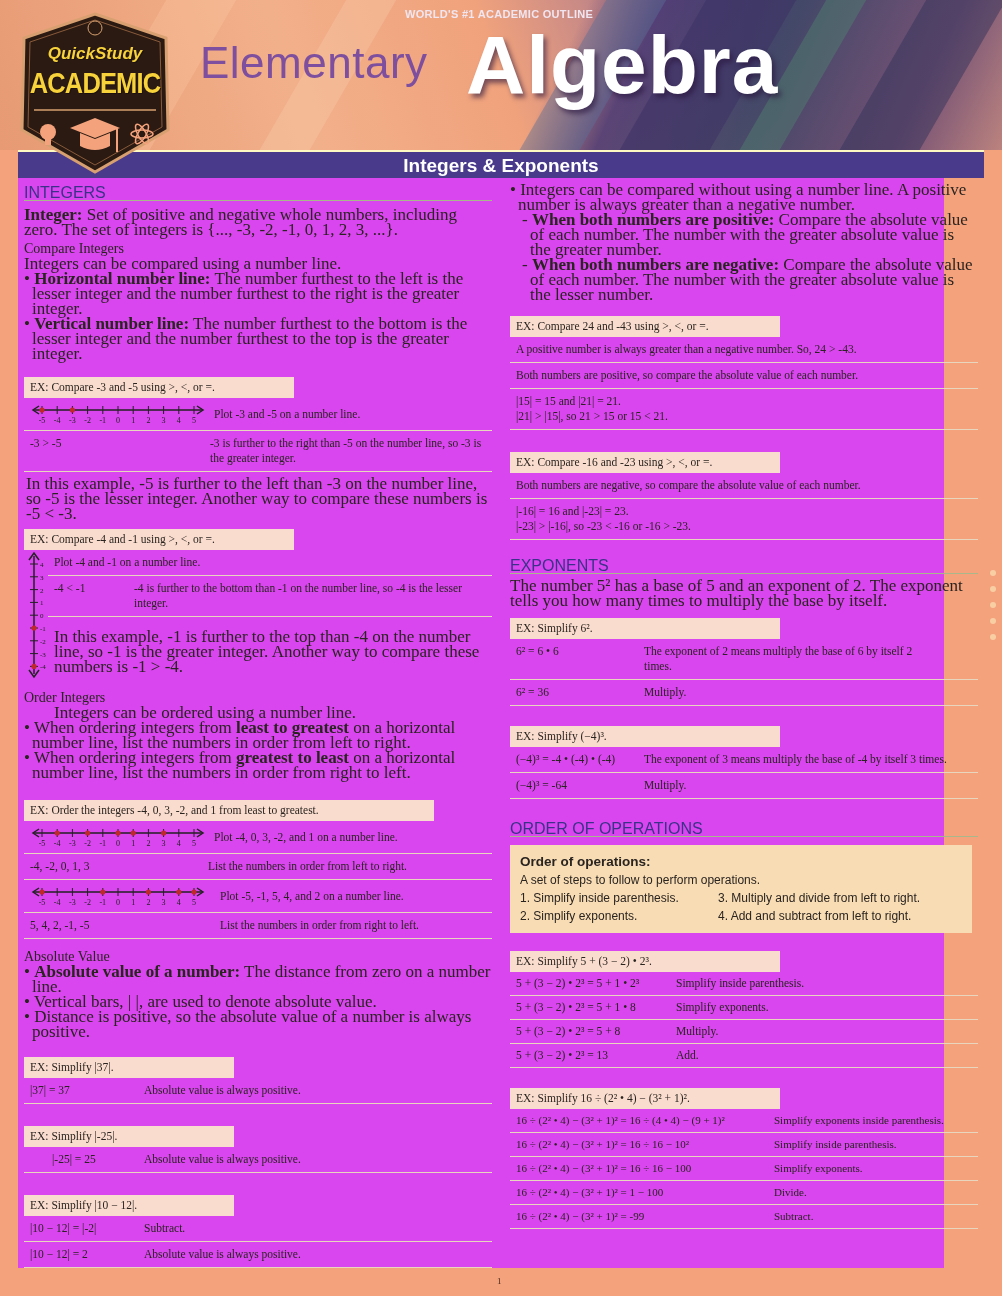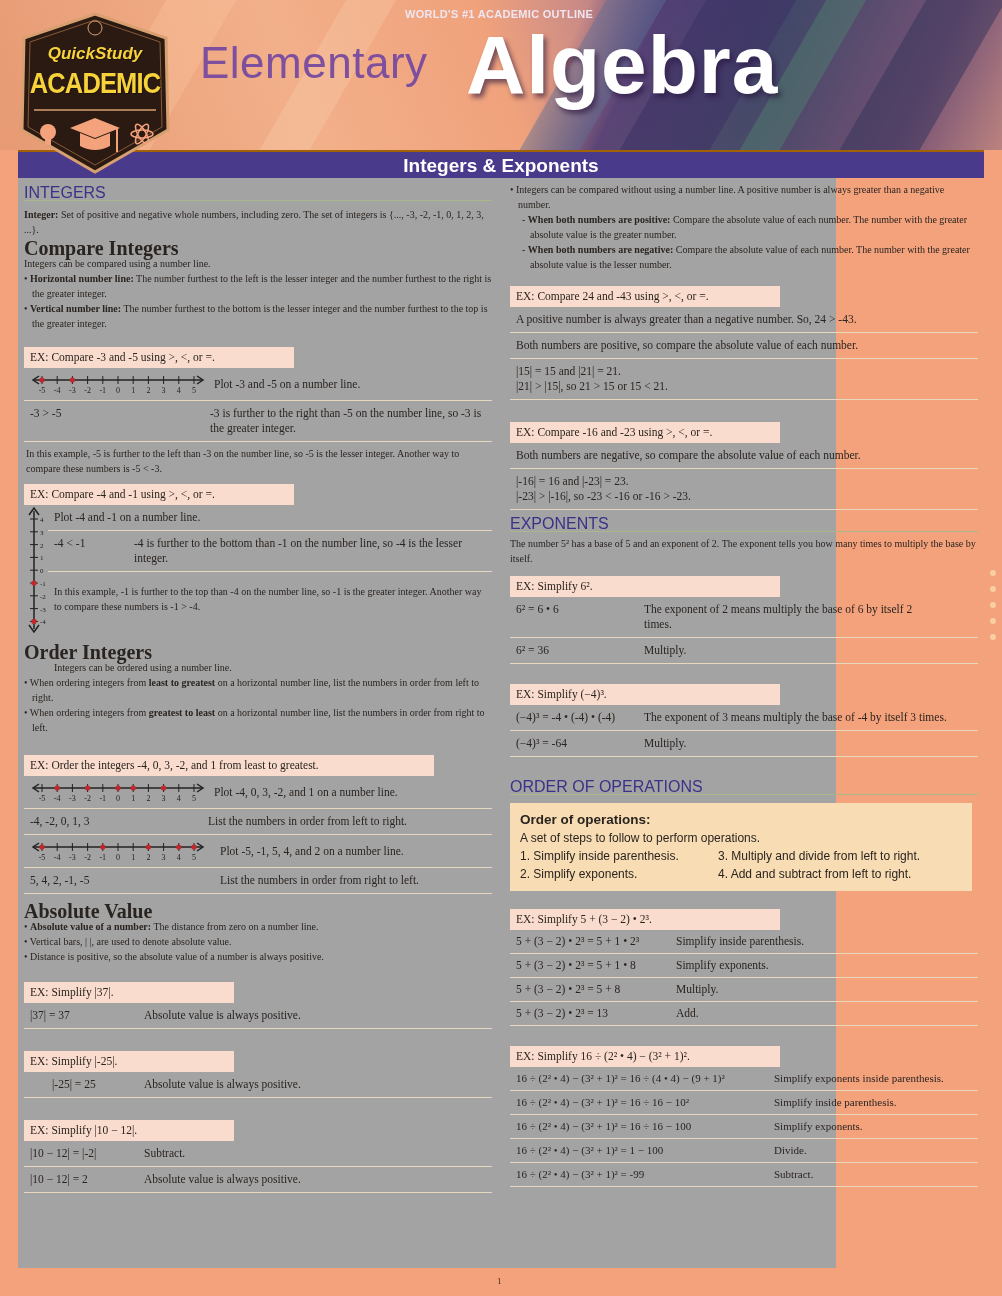--- a/index.html
+++ b/index.html
@@ -44,38 +44,38 @@
   }
   .logo .brand2 {
     position: absolute; left: 0; width: 158px; top: 54px; text-align: center;
     font-family: "Liberation Sans", sans-serif; font-weight: bold;
     font-size: 30px; color: #f7d23a; letter-spacing: -1px; text-shadow: 1px 1px 0 #1e120c;
     transform: scaleX(0.85);
   }
   
   .banner {
     position: absolute; left: 18px; top: 150px; width: 966px; height: 28px;
-    background: #4a3a8c; border-top: 2px solid #a16207;
+    background: #4a3a8c; border-top: 2px solid #fef9c3;
     color: #fff; text-align: center; font-family: "Liberation Sans", sans-serif;
     font-size: 19px; line-height: 28px; font-weight: bold;
   }
   
   .panel {
-    position: absolute; left: 18px; top: 178px; width: 818px; height: 1090px;
-    background: #a3a3a3;
+    position: absolute; left: 18px; top: 178px; width: 926px; height: 1090px;
+    background: #d946ef;
   }
   .col { position: absolute; top: 0; font-size: 11.5px; line-height: 15px; }
   .col.left { left: 6px; width: 468px; }
   .col.right { left: 492px; width: 468px; }
   .h-sec {
     font-family: "Liberation Sans", sans-serif; font-size: 16px; color: #3a3288;
     border-bottom: 1.5px solid #a9b88a; padding-bottom: 0; margin-bottom: 4px; font-weight: normal;
   }
-  .h-sub { font-weight: bold; font-size: 20px; margin-top: 4px; }
-  p, li { font-size: 10px; }
+  .h-sub { font-weight: normal; font-size: 14px; margin-top: 4px; }
+  p, li { font-size: 17px; }
   ul { list-style: none; }
   ul li { padding-left: 8px; text-indent: -8px; }
   ul li::before { content: "• "; }
   ul.dash li::before { content: "- "; }
   b { font-weight: bold; }
   .ex {
     background: #f9dccd; padding: 3px 6px; width: 270px; margin-top: 10px; font-size: 11.5px;
   }
   .ex.wide { width: 410px; }
   .row {
@@ -373,21 +373,21 @@
 
     <div class="ex" style="margin-top:22px">EX: Compare -16 and -23 using &gt;, &lt;, or =.</div>
     <div class="row">
         <span>Both numbers are negative, so compare the absolute value of each number.</span>
       </div>
     <div class="row" style="display:block">
       <div>|-16| = 16 and |-23| = 23.</div>
       <div>|-23| &gt; |-16|, so -23 &lt; -16 or -16 &gt; -23.</div>
     </div>
 
-    <div class="h-sec" style="margin-top:6px">EXPONENTS</div>
+    <div class="h-sec" style="margin-top:18px">EXPONENTS</div>
     <p>The number 5² has a base of 5 and an exponent of 2. The exponent tells you how many times to multiply the base by itself.</p>
 
     <div class="ex" style="margin-top:10px">EX: Simplify 6².</div>
     <div class="row">
         <span class="a" style="width:128px">6² = 6 • 6</span>
         <span class="b" style="padding-right:30px">The exponent of 2 means multiply the base of 6 by itself 2 times.</span>
       </div>
     <div class="row">
         <span class="a" style="width:128px">6² = 36</span>
         <span class="b">Multiply.</span>

